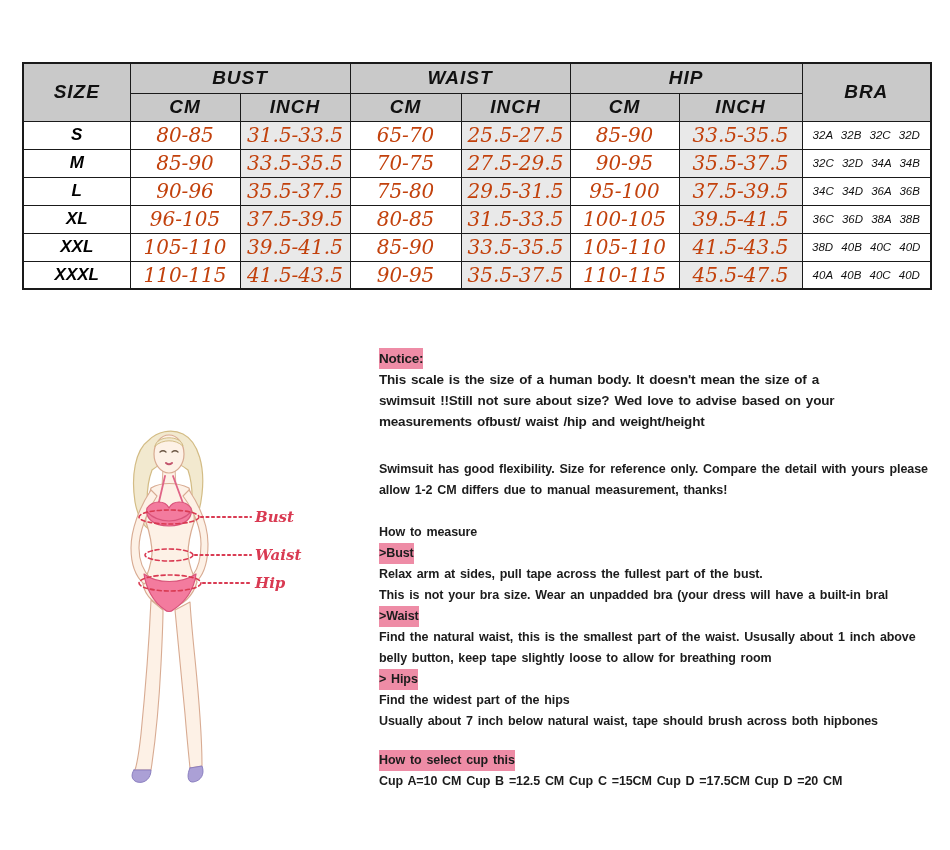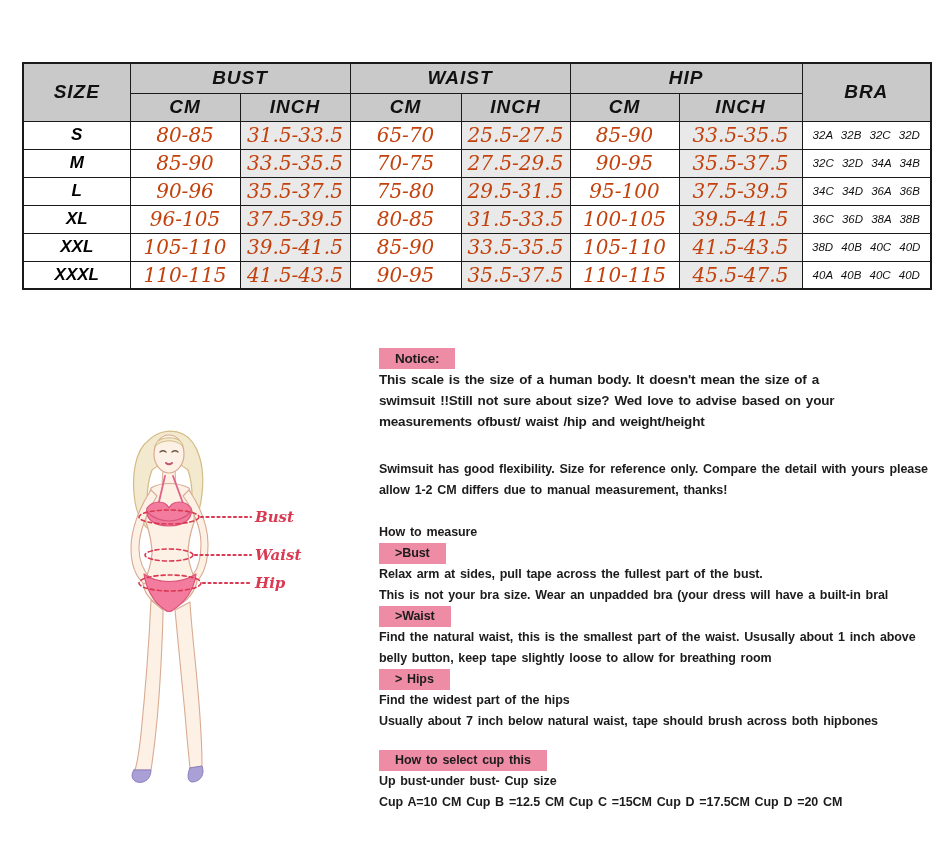--- a/index.html
+++ b/index.html
@@ -30,21 +30,21 @@
   td.inch { background:#e9e9e9; }
   td.bra  { font-size:11.5px; font-weight:500; word-spacing:5px; color:#111; }
 
   
   .info-col {
     position:absolute; left:379px; top:348px; width:560px;
     font-weight:700; color:#1c1c1c;
   }
   .line  { font-size:12.5px; line-height:21px; white-space:nowrap; letter-spacing:-0.1px; word-spacing:1.5px; }
   .notice-line { font-size:13.5px; letter-spacing:-0.2px; }
-  .hl { background:#ee8ca6; display:inline-block; padding:0 16px; }
+  .hl { background:#ee8ca6; display:inline-block; padding:0 0; }
   .gap-lg { margin-top:27px; }
   .gap-md { margin-top:21px; }
   .gap-sm { margin-top:18px; }
 
   
   .figure-wrap { position:absolute; left:105px; top:424px; }
   .fig-label {
     font-family:"DejaVu Serif", serif; font-style:italic; font-weight:bold;
     font-size:15px; fill:#d93a52;
   }
@@ -207,15 +207,14 @@
   <div class="line">Relax arm at sides, pull tape across the fullest part of the bust.</div>
   <div class="line">This is not your bra size. Wear an unpadded bra (your dress will have a built-in bral</div>
   <div class="line"><span class="hl">&gt;Waist</span></div>
   <div class="line">Find the natural waist, this is the smallest part of the waist. Ususally about 1 inch above</div>
   <div class="line">belly button, keep tape slightly loose to allow for breathing room</div>
   <div class="line"><span class="hl">&gt; Hips</span></div>
   <div class="line">Find the widest part of the hips</div>
   <div class="line">Usually about 7 inch below natural waist, tape should brush across both hipbones</div>
 
   <div class="line gap-sm"><span class="hl">How to select cup this</span></div>
-  <div class="line">Up bust-under bust- Cup size</div>
   <div class="line">Cup A=10 CM Cup B =12.5 CM Cup C =15CM Cup D =17.5CM Cup D =20 CM</div>
 </div>
 
 </body></html>

